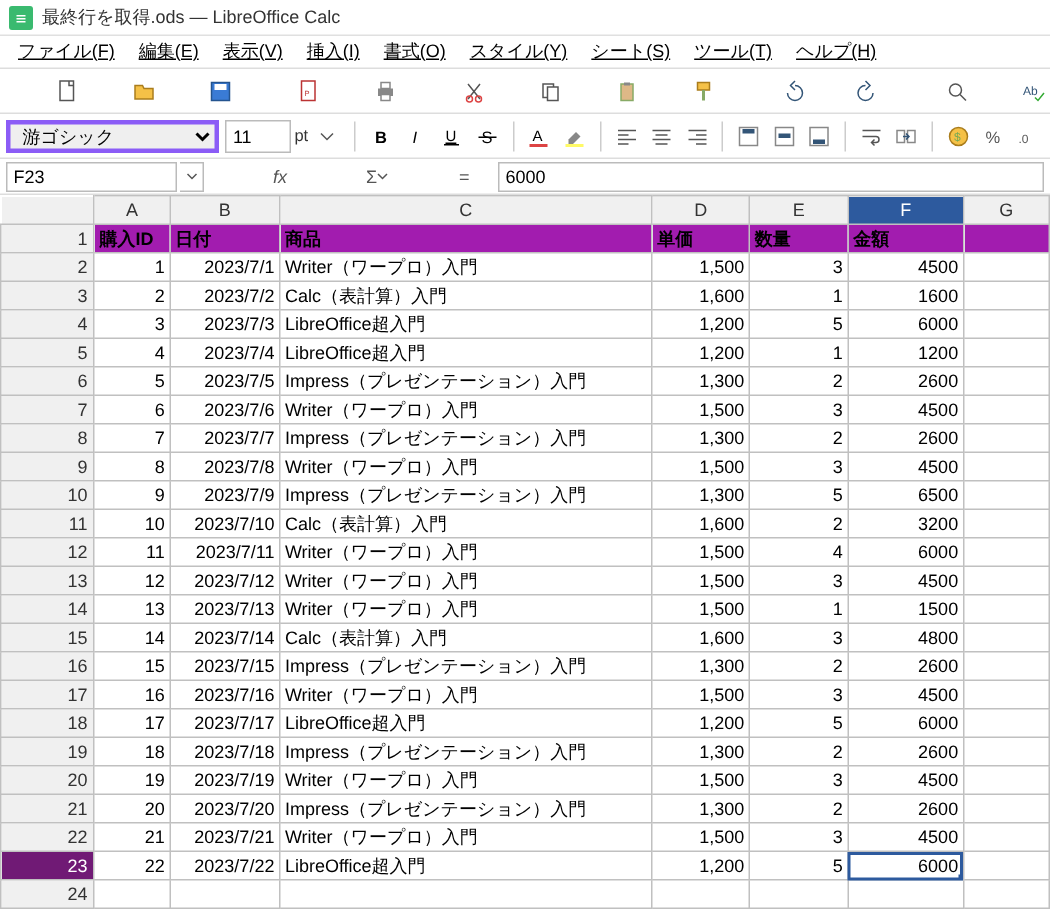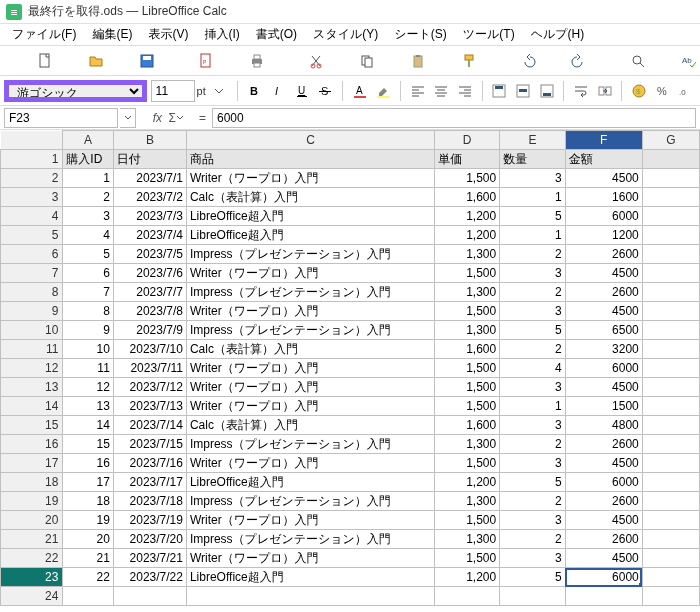--- a/index.html
+++ b/index.html
@@ -2,51 +2,51 @@
 <html><head>
 <meta charset="utf-8">
 <style>
   * { box-sizing: border-box; margin:0; padding:0; }
   html, body { font-family: "Segoe UI", Arial, sans-serif; font-size:12px; color:#000; background:#fff; }
   .app { width:700px; height:612px; display:flex; flex-direction:column; overflow:hidden; }
   .titlebar { display:flex; align-items:center; height:24px; padding:2px 6px; background:#fff; border-bottom:1px solid #e0e0e0;}
   .titlebar .doc-icon { width:16px; height:16px; background:#3aba6f; border-radius:2px; display:flex; align-items:center; justify-content:center; margin-right:6px;}
   .titlebar .doc-icon svg { width:10px; height:10px; }
   .titlebar .title { font-size:12px; color:#333; }
-  .menubar { display:flex; align-items:center; height:22px; padding:0 4px; border-bottom:1px solid #ddd; font-size:12px;}
+  .menubar { display:flex; align-items:center; height:22px; padding:0 4px; border-bottom:1px solid #ddd; font-size:12px;text-decoration:underline;}
   .menubar .menu-item { padding:2px 8px; cursor:default;}
   .toolbar { display:flex; align-items:center; height:30px; padding:2px 4px; border-bottom:1px solid #ddd; gap:2px;}
   .toolbar .sep { width:1px; height:20px; background:#ccc; margin:0 3px; }
   .toolbar .btn { width:22px; height:22px; display:flex; align-items:center; justify-content:center; border-radius:2px; cursor:default;margin-left:33px;}
   .toolbar .btn svg { width:16px; height:16px; }
   .fmtbar { display:flex; align-items:center; height:30px; padding:2px 4px; border-bottom:1px solid #ddd; gap:4px;}
-  .fmtbar select.font { width:158px; height:22px; font-size:12px; border:5px solid #8b5cf6; padding:0 4px;}
+  .fmtbar select.font { width:158px; height:22px; font-size:12px; border:3px solid #8b5cf6; padding:0 4px;}
   .fmtbar .size-wrap { display:flex; align-items:center;}
   .fmtbar input.size { width:44px; height:22px; font-size:12px; border:1px solid #bbb; padding:0 4px; text-align:left;}
   .fmtbar .unit { font-size:11px; margin:0 2px 0 2px; color:#333;}
   .fmtbar .btn { width:22px; height:22px; display:flex; align-items:center; justify-content:center; border-radius:2px; cursor:default;}
   .fmtbar .sep { width:1px; height:20px; background:#ccc; margin:0 3px; }
   .fmtbar .btn svg { width:16px; height:16px;}
   .formulabar { display:flex; align-items:center; height:24px; padding:2px 4px; border-bottom:1px solid #ddd; gap:2px;}
   .formulabar .cellref { width:114px; height:20px; border:1px solid #bbb; padding:0 4px; font-size:12px; display:flex; align-items:center;}
   .formulabar .chev { width:16px; height:20px; display:flex; align-items:center; justify-content:center; border:1px solid #bbb; border-left:none;}
   .formulabar .fxbtns { display:flex; gap:2px; margin:0 4px;}
-  .formulabar .fxbtns .btn { width:20px; height:20px; display:flex; align-items:center; justify-content:flex-end; cursor:default;}
+  .formulabar .fxbtns .btn { width:20px; height:20px; display:flex; align-items:center; justify-content:flex-start; cursor:default;margin-left:40px;}
   .formulabar .fxinput { flex:1; height:20px; border:1px solid #bbb; padding:0 4px; font-size:12px; outline:none;}
   .sheet-area { flex:1; overflow:auto; position:relative; background:#fff;}
   table.sheet { border-collapse:collapse; table-layout:fixed; font-size:12px;}
   table.sheet th, table.sheet td { border:1px solid #c0c0c0; height:19px; padding:0 3px; overflow:hidden; white-space:nowrap;}
   table.sheet th.corner { width:24px; background:#f0f0f0; border-top:none; border-left:none;}
   table.sheet th.colh { background:#f0f0f0; font-weight:normal; text-align:center; color:#333;}
   table.sheet th.rowh { background:#f0f0f0; font-weight:normal; text-align:right; padding-right:4px; color:#333; width:24px;}
-  table.sheet th.rowh.sel { background:#0f766e; color:#fff;padding-left:44px;}
+  table.sheet th.rowh.sel { background:#701a75; color:#fff;padding-left:44px;}
   .col-A{width:51px;}.col-B{width:74px;}.col-C{width:251px;}.col-D{width:67px;}.col-E{width:68px;}.col-F{width:80px;}.col-G{width:60px;}
   td.num { text-align:right;}
   td.txt { text-align:left;}
-  .hdr-row td { background:#e5e5e5; font-weight:normal;}
+  .hdr-row td { background:#a21caf; font-weight:bold;}
   td.sel { outline:2px solid #2d5a9e; outline-offset:-2px; position:relative;}
   td.sel::after { content:""; position:absolute; right:-3px; bottom:-3px; width:6px; height:6px; background:#2d5a9e;}
   table.sheet th.colh.selcol { background:#2d5a9e; color:#fff;}
 </style>
 </head>
 <body>
 
 <div class="app">
 
   <div class="titlebar">

